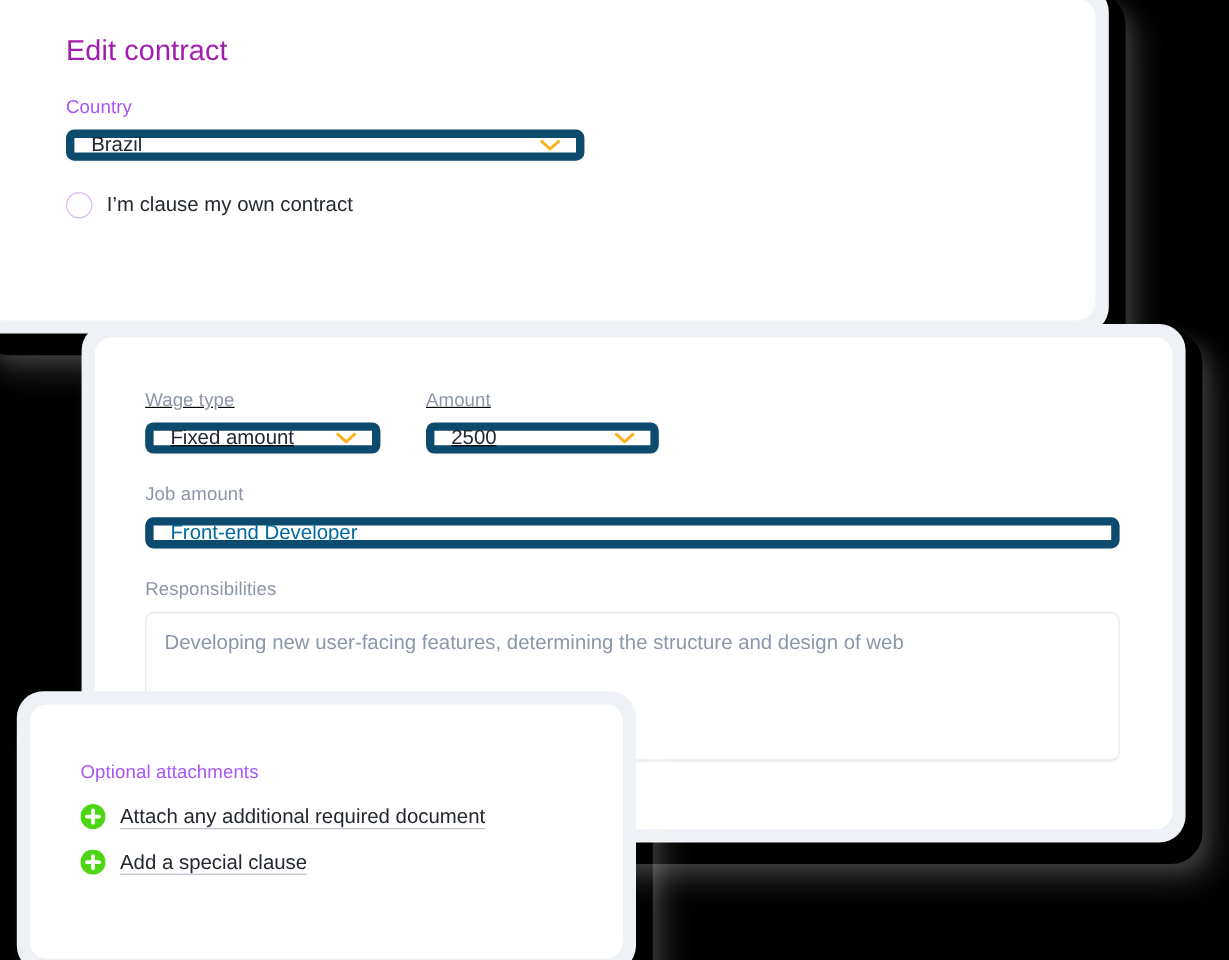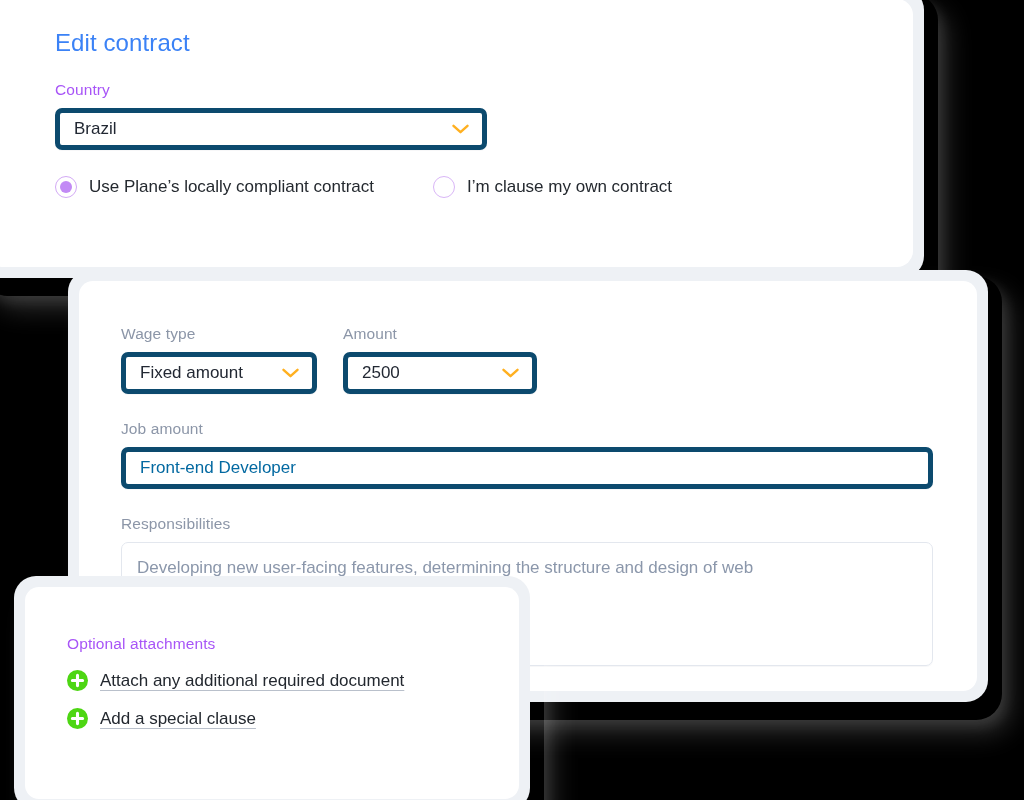--- a/index.html
+++ b/index.html
@@ -53,45 +53,45 @@
     top: -12px;
     width: 948px;
     height: 290px;
     z-index: 1;
   }
   #card-edit-contract .card-inner { border-radius: 16px; }
   .c1-pad { padding: 30px 0 0 68px; }
 
   .page-title {
     font-size: 24px;
-    color: #3b82f6;
+    color: #a21caf;
     letter-spacing: .1px;
     margin-bottom: 24px;
   }
 
   .label-purple {
     font-size: 15.5px;
     color: #a855f7;
     margin-bottom: 9px;
     letter-spacing: .1px;
   }
   .label-gray {
     font-size: 15.5px;
     color: #8c96a8;
     margin-bottom: 9px;
     letter-spacing: .1px;
   }
 
   
   .field {
     position: relative;
-    border: 5px solid #0c4a6e;
+    border: 7px solid #0c4a6e;
     border-radius: 7px;
     background: #ffffff;
-    height: 42px;
+    height: 26px;
     display: flex;
     align-items: center;
     padding: 0 14px;
     box-shadow: 0 1px 1px rgba(20,30,60,0.035);
   }
   .field .value {
     font-size: 17px;
     color: #222833;
     white-space: nowrap;
     overflow: hidden;
@@ -137,21 +137,21 @@
   
   #card-job-details {
     left: 68px;
     top: 270px;
     width: 920px;
     height: 432px;
     z-index: 2;
   }
   .c2-pad { padding: 44px 44px 0 42px; }
 
-  .row-3 { display: flex; align-items: flex-end; gap: 4px; }
+  .row-3 { display: flex; align-items: flex-end; gap: 16px; text-decoration: underline; }
   .col-wage  { width: 196px; }
   .col-amount{ width: 194px; margin-left: 22px; }
   .col-curr  { flex: 1; margin-left: 22px; }
 
   .block { margin-top: 26px; }
 
   .textarea {
     border: 1px solid #e3e7ee;
     border-radius: 7px;
     height: 124px;
@@ -204,24 +204,20 @@
             <span class="value">Brazil</span>
             <svg class="chev" viewBox="0 0 17 10">
               <path d="M1.5 1.8 L8.5 8.2 L15.5 1.8" fill="none" stroke="#ffb020" stroke-width="2.4" stroke-linecap="round" stroke-linejoin="round"></path>
             </svg>
           </div>
         </div>
 
         <div style="margin-top:26px;">
 
           <div class="radio-row">
-            <div class="radio-opt">
-              <span class="radio-mark checked"></span>
-              <span class="radio-label">Use Plane’s locally compliant contract</span>
-            </div>
             <div class="radio-opt">
               <span class="radio-mark"></span>
               <span class="radio-label">I’m clause my own contract</span>
             </div>
           </div>
         </div>
 
       </div>
     </div>
   </div>

